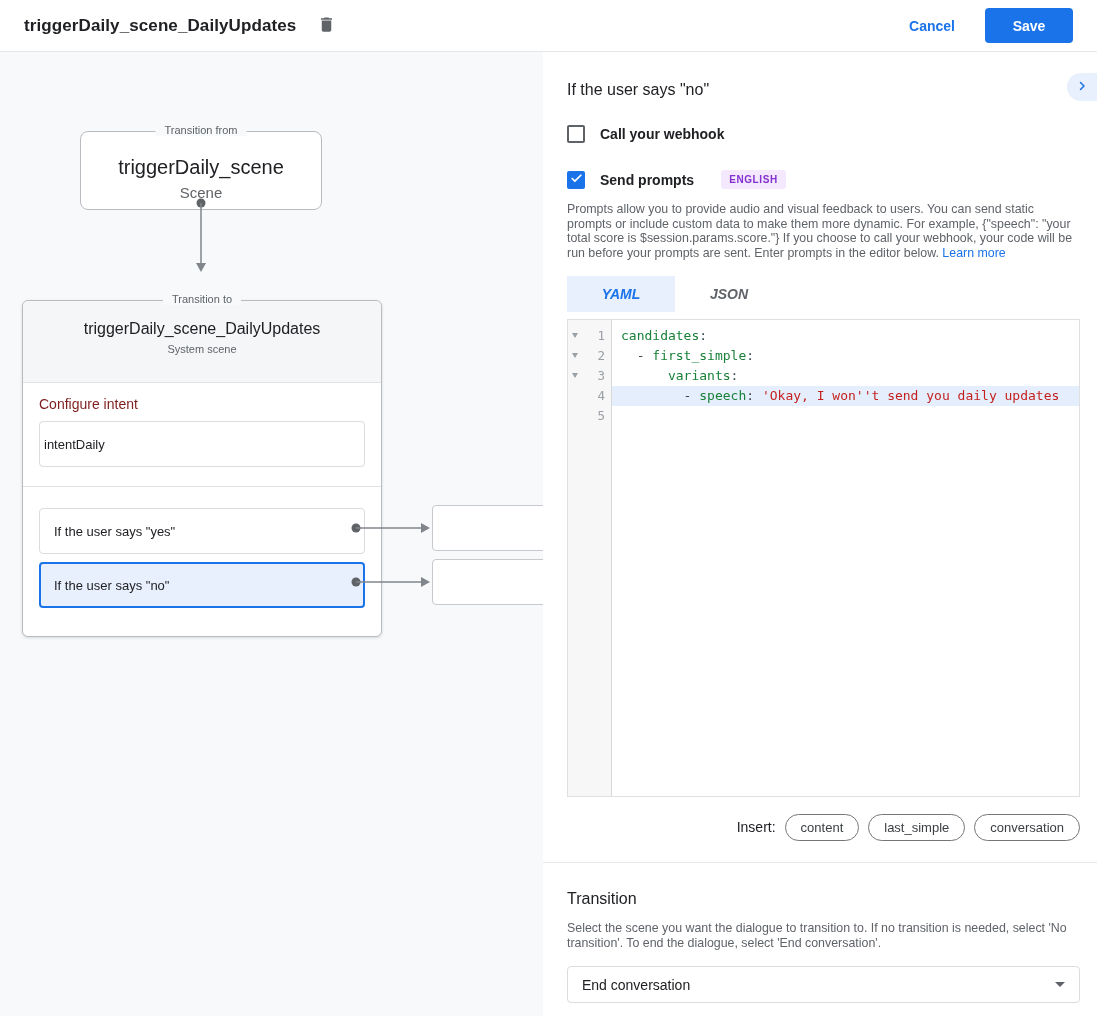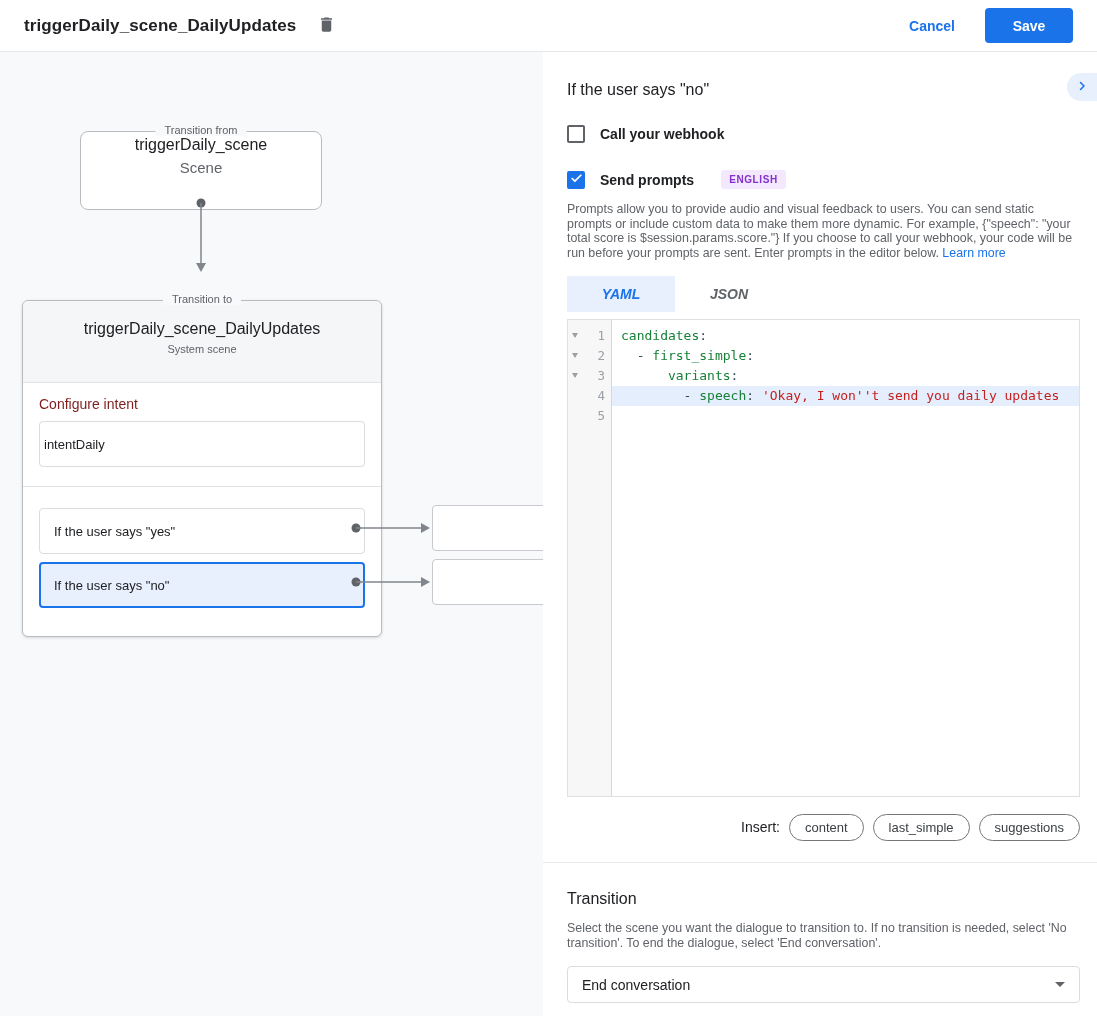--- a/index.html
+++ b/index.html
@@ -13,21 +13,21 @@
   .cancel-btn { border:none; background:none; color:#1a73e8; font-size:14px; font-weight:600; margin-right:30px; cursor:pointer; font-family:inherit; }
   .save-btn { background:#1a73e8; color:#fff; border:none; border-radius:4px; font-size:14px; font-weight:600; width:88px; height:35px; cursor:pointer; font-family:inherit; }
 
   .main { display:flex; height:964px; }
 
   
   .canvas { position:relative; width:543px; flex:none; background:#f8f9fa; overflow:hidden; }
   .legend { position:absolute; top:-8px; left:50%; transform:translateX(-50%); background:#f8f9fa; padding:0 9px; font-size:11px; color:#5f6368; white-space:nowrap; }
 
   .from-box { position:absolute; left:80px; top:79px; width:242px; height:79px; background:#fff; border:1px solid #b8bcc1; border-radius:8px; text-align:center; }
-  .from-box .node-title { font-size:16px; margin-top:4px; }
+  .from-box .node-title { font-size:20px; margin-top:24px; }
   .from-box .node-sub { font-size:15px; color:#5f6368; margin-top:5px; }
 
   .to-card { position:absolute; left:22px; top:248px; width:360px; height:337px; background:#fff; border:1px solid #b8bcc1; border-radius:6px; box-shadow:0 1px 3px rgba(60,64,67,.18); }
   .to-card .card-head { height:82px; background:#f5f6f8; border-bottom:1px solid #e0e2e5; border-radius:6px 6px 0 0; text-align:center; }
   .to-card .node-title { font-size:16px; padding-top:19px; }
   .to-card .node-sub { font-size:11px; color:#5f6368; margin-top:5px; }
   .card-section { padding:13px 16px 19px; }
   .card-divider { border-top:1px solid #e0e2e5; }
   .section-label { font-size:14px; color:#7f1d1d; }
   .intent-input { margin-top:9px; height:46px; border:1px solid #dadce0; border-radius:4px; background:#fff; display:flex; align-items:center; padding-left:4px; font-size:13px; }
@@ -210,21 +210,21 @@
         <div class="code-line">
           <div class="gut">
             <span class="lnum">5</span>
           </div>
           <div class="code"></div>
         </div>
       </div>
 
     <div class="insert-row">
       <span class="insert-label">Insert:</span>
-      <span id="pills-container"><button class="pill">content</button><button class="pill">last_simple</button><button class="pill">suggestions</button></span>
+      <span id="pills-container"><button class="pill">content</button><button class="pill">last_simple</button><button class="pill">conversation</button></span>
     </div>
 
     <div class="hdivider"></div>
 
     <div class="trans-title">Transition</div>
     <p class="trans-desc">Select the scene you want the dialogue to transition to. If no transition is needed, select 'No transition'. To end the dialogue, select 'End conversation'.</p>
 
     <div class="select-box">
       <span>End conversation</span>
       <span class="caret"></span>

